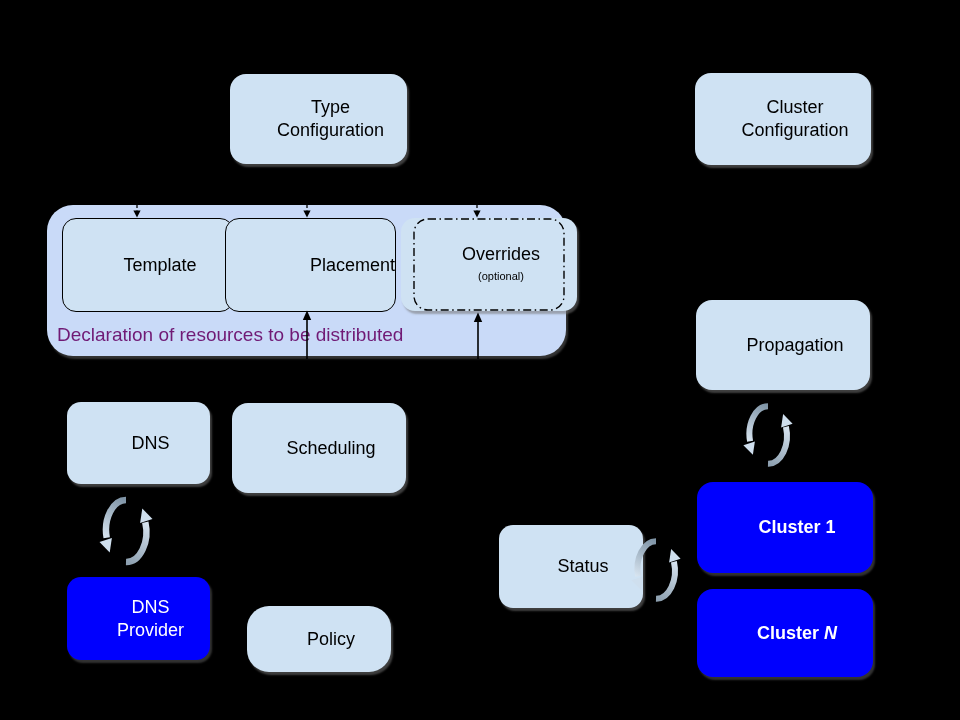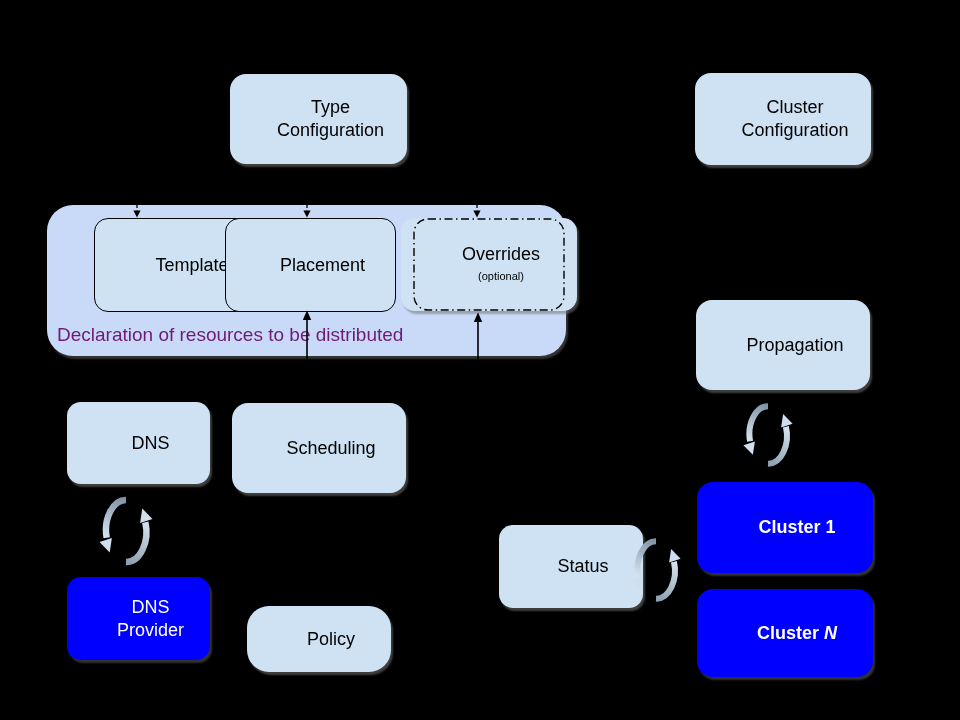--- a/index.html
+++ b/index.html
@@ -27,22 +27,22 @@
   }
   .blue{background:#0000fe;color:#fff;box-shadow:2px 3px 2px rgba(100,100,100,.5);}
   .bold{font-weight:bold;}
   .sub{font-size:11px;line-height:20px;}
   .overlay{position:absolute;left:0;top:0;width:960px;height:720px;pointer-events:none;}
   .sync{position:absolute;}
   .it{font-style:italic;margin-left:5px;}
   
   #type-config{left:230px;top:74px;width:153px;height:90px;}
   #cluster-config{left:695px;top:73px;width:152px;height:92px;}
-  #template{left:62px;top:218px;width:146px;height:92px;margin-left:32px;}
-  #placement{left:225px;top:218px;width:145px;height:92px;}
+  #template{left:62px;top:218px;width:146px;height:92px;}
+  #placement{left:225px;top:218px;width:145px;height:92px;align-items:flex-end;}
   #overrides{left:401px;top:218px;width:152px;height:93px;}
   #dns{left:67px;top:402px;width:119px;height:82px;border-radius:14px;}
   #scheduling{left:232px;top:403px;width:150px;height:90px;}
   #dns-provider{left:67px;top:577px;width:119px;height:83px;border-radius:14px;}
   #policy{left:247px;top:606px;width:120px;height:66px;border-radius:22px;}
   #propagation{left:696px;top:300px;width:150px;height:90px;}
   #cluster-1{left:697px;top:482px;width:152px;height:91px;}
   #cluster-n{left:697px;top:589px;width:152px;height:88px;}
   #status{left:499px;top:525px;width:120px;height:83px;border-radius:14px;}
   #sync-dns{left:97px;top:492px;width:58px;height:76px;}

